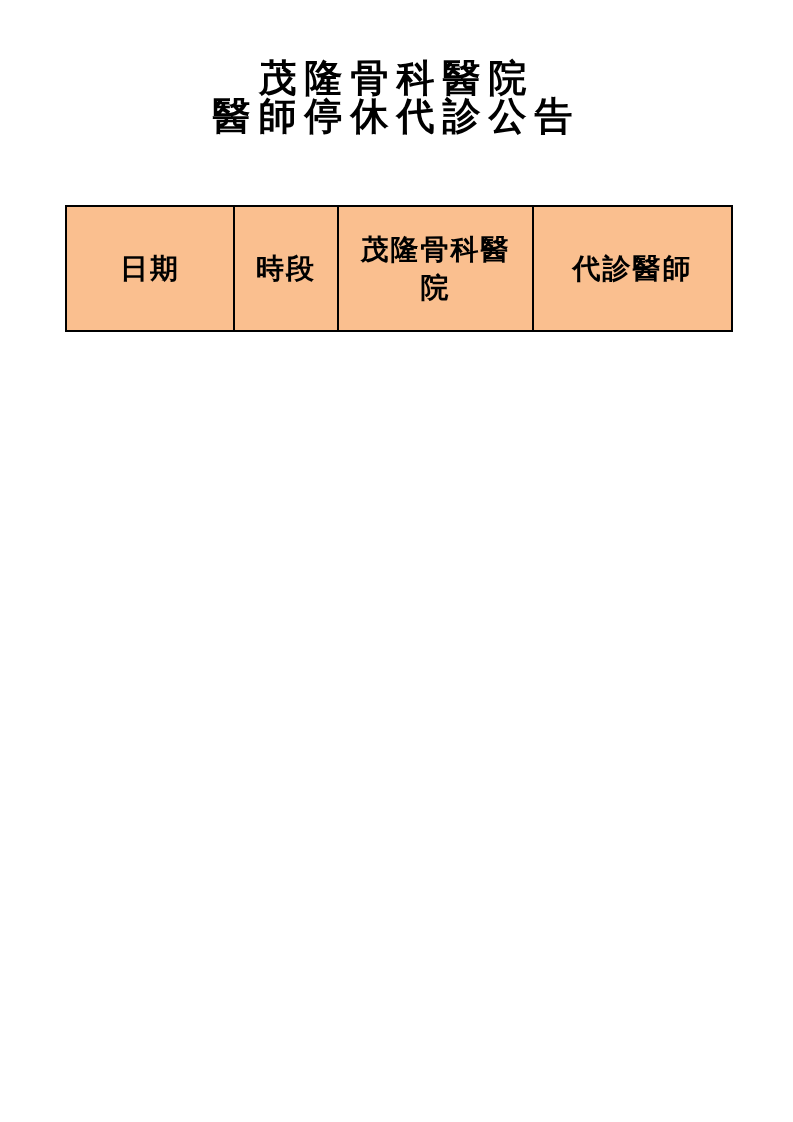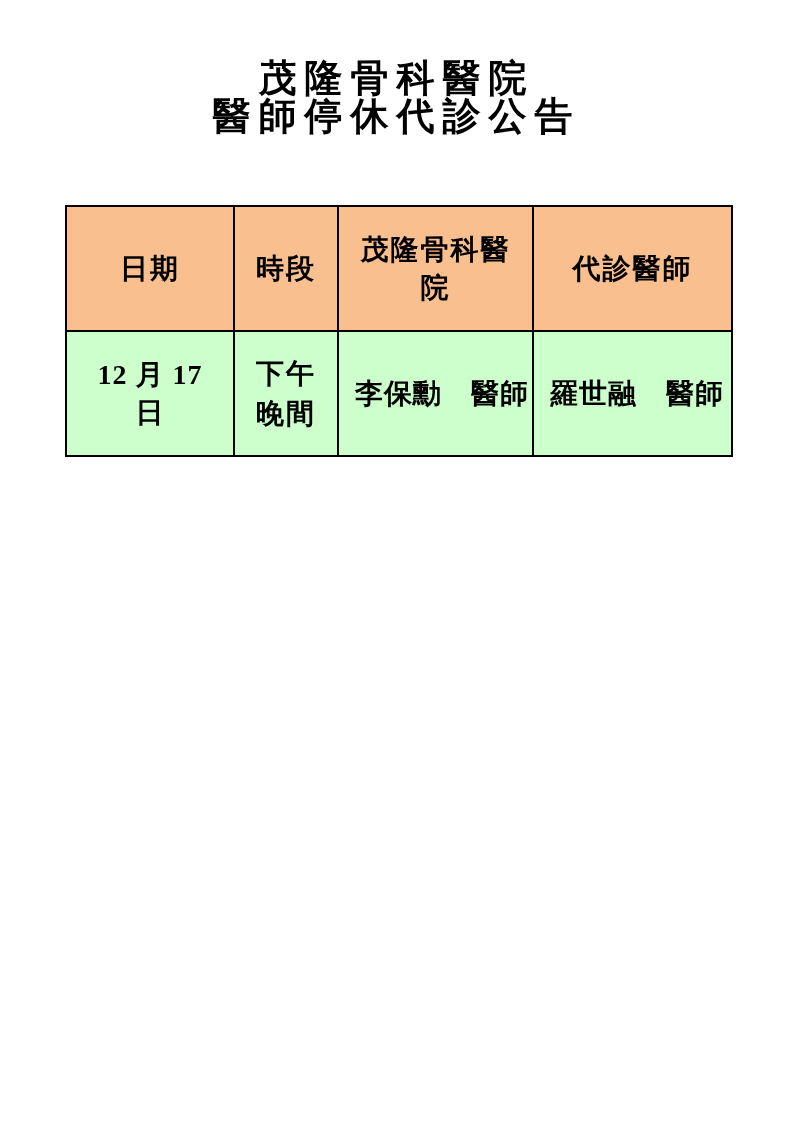--- a/index.html
+++ b/index.html
@@ -95,25 +95,16 @@
     </colgroup>
     <thead>
       <tr>
         <th>日期</th>
         <th>時段</th>
         <th>茂隆骨科醫院</th>
         <th>代診醫師</th>
       </tr>
     </thead>
     <tbody>
-      <tr>
-        <td class="date-cell">12 月 17 日</td>
-        <td class="period-cell">
-          <div>下午</div>
-          <div>晚間</div>
-        </td>
-        <td class="doctor-cell">李保勳　醫師</td>
-        <td class="doctor-cell">羅世融　醫師</td>
-      </tr>
     </tbody>
   </table>
 
 </div>
 
 </body></html>

